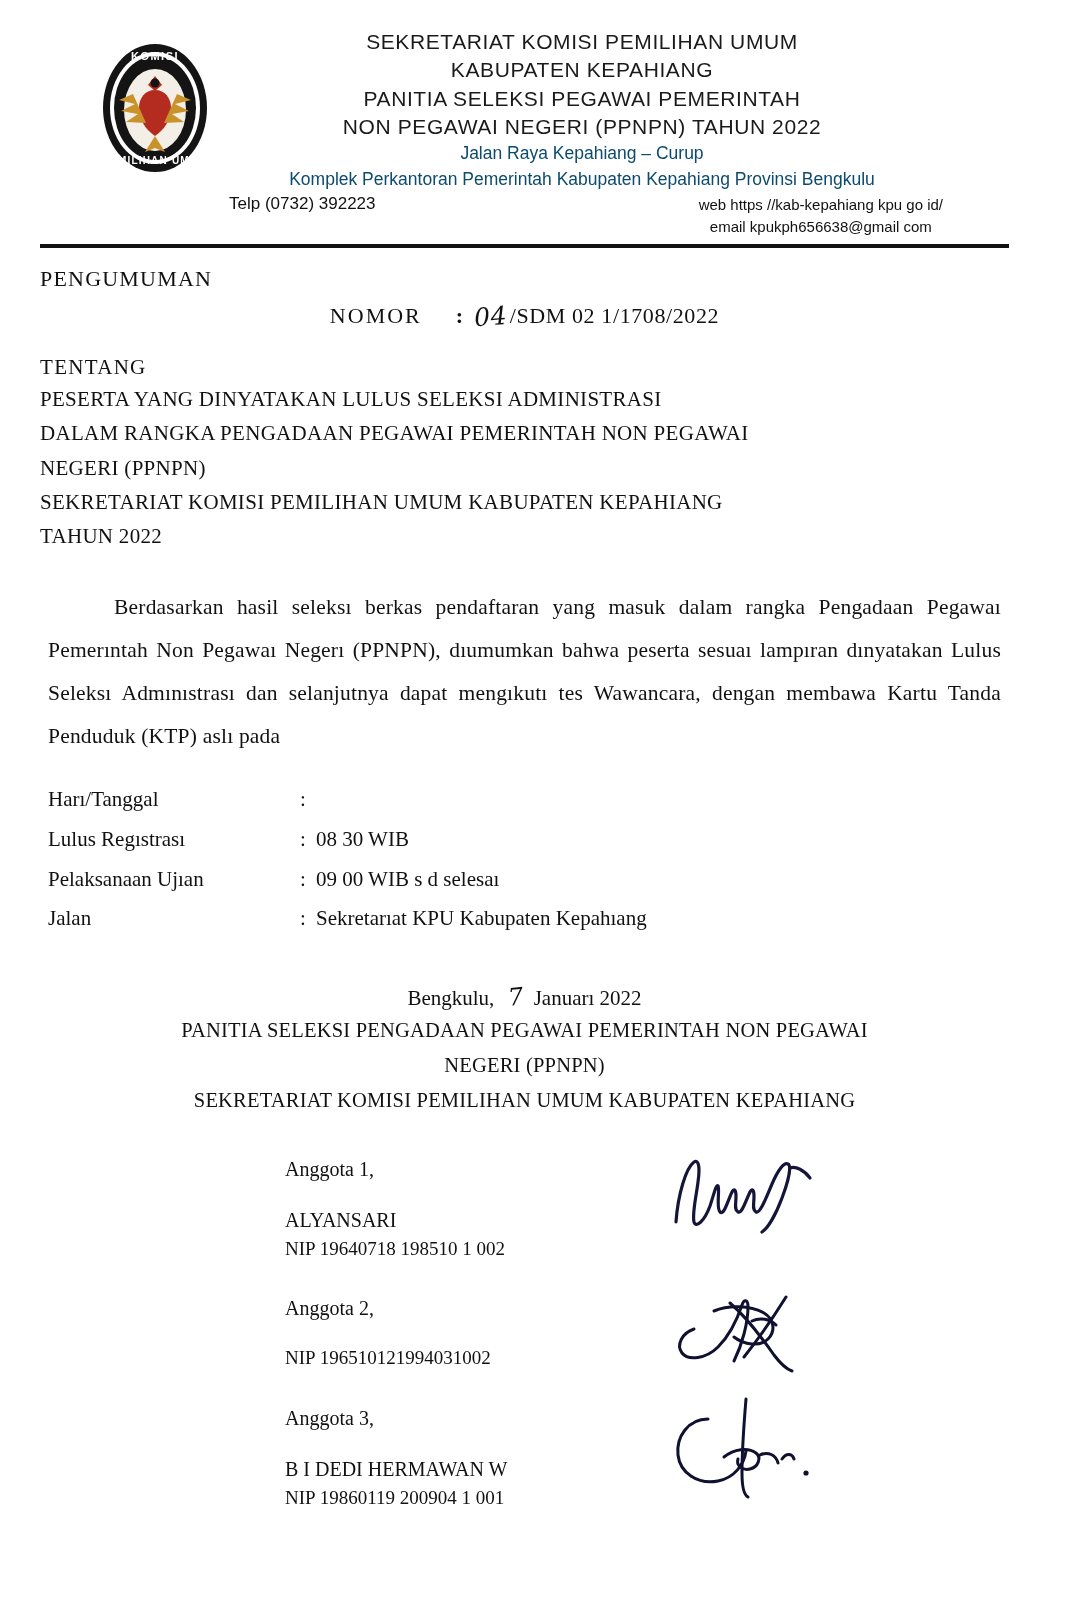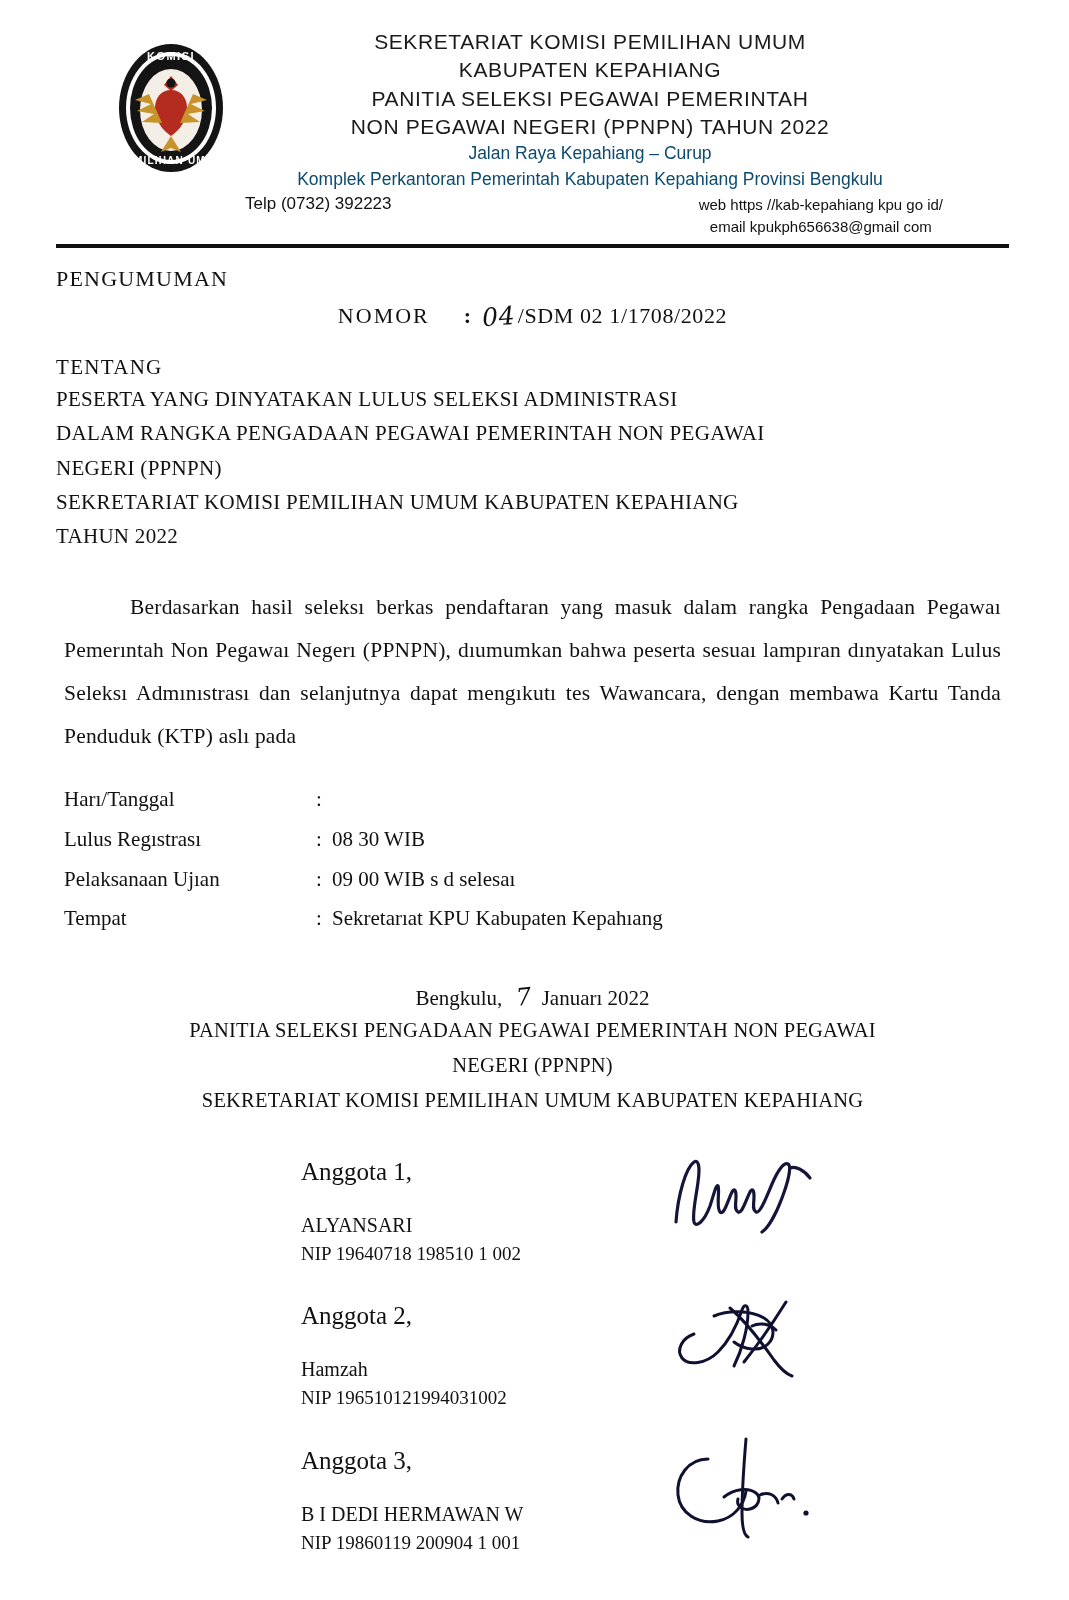--- a/index.html
+++ b/index.html
@@ -12,21 +12,21 @@
     background: #ffffff;
     font-family: "Liberation Serif", serif;
     color: #111111;
     overflow: hidden;
   }
   .page {
     position: relative;
     width: 1069px;
     height: 1600px;
     box-sizing: border-box;
-    padding: 28px 60px 0 56px;
+    padding: 28px 60px 0 40px;
   }
 
   
   .letterhead {
     display: flex;
     align-items: flex-start;
     justify-content: flex-start;
     padding-left: 55px;
   }
   .logo {
@@ -166,21 +166,21 @@
     letter-spacing: 0.2px;
   }
 
   
   .signatures {
     margin-top: 42px;
     padding-left: 245px;
     position: relative;
   }
   .sig-block { margin-bottom: 34px; position: relative; }
-  .sig-role { font-size: 25px; margin-bottom: 24px; }
+  .sig-role { font-size: 20px; margin-bottom: 24px; }
   .sig-name { font-size: 20px; line-height: 1.5; }
   .sig-nip { font-size: 19px; line-height: 1.5; }
   .sig-mark {
     position: absolute;
     right: 175px;
     top: -14px;
     width: 170px;
     height: 100px;
   }
   .sig-mark svg { display: block; overflow: visible; }
@@ -263,21 +263,21 @@
       <div class="d-label">Lulus Regıstrası</div>
       <div class="d-colon">:</div>
       <div class="d-value">08 30 WIB</div>
     </div>
     <div class="d-row">
       <div class="d-label">Pelaksanaan Ujıan</div>
       <div class="d-colon">:</div>
       <div class="d-value">09 00 WIB s d selesaı</div>
     </div>
     <div class="d-row">
-      <div class="d-label">Tempat</div>
+      <div class="d-label">Jalan</div>
       <div class="d-colon">:</div>
       <div class="d-value">Sekretarıat KPU Kabupaten Kepahıang</div>
     </div>
   </div>
 
   <div class="closing">
     <div class="place-date">
       <span>Bengkulu,</span>
       <span class="pd-hand">7</span>
       <span>Januarı 2022</span>
@@ -298,21 +298,20 @@
           <g fill="none" stroke="#15153a" stroke-width="3.2" stroke-linecap="round" stroke-linejoin="round">
             <path d="M12 78 C14 50 22 24 30 18 C35 15 36 24 34 38 C32 54 28 70 30 78 C32 84 40 78 46 62 C50 50 52 40 54 42 C56 45 52 64 56 68 C60 72 64 56 68 48 C70 44 72 46 72 52 C72 60 70 66 74 68 C78 70 82 56 86 48 C88 44 90 46 90 52 C90 60 88 66 92 68 C96 70 102 54 108 40 C114 26 120 18 124 20 C128 22 124 38 118 54 C112 70 104 84 98 88"></path>
             <path d="M126 24 C132 22 140 26 146 34"></path>
           </g>
         </svg>
       </div>
     </div>
 
     <div class="sig-block">
       <div class="sig-role">Anggota 2,</div>
-      <div class="sig-name">Hamzah</div>
       <div class="sig-nip">NIP  196510121994031002</div>
       <div class="sig-mark">
         <svg width="170" height="100" viewBox="0 0 170 100">
           <g fill="none" stroke="#101030" stroke-width="3" stroke-linecap="round" stroke-linejoin="round">
             <path d="M30 46 C18 50 12 62 18 70 C24 78 42 76 54 64 C66 52 74 34 78 22 C80 16 84 16 84 24 C84 40 78 62 70 78"></path>
             <path d="M50 28 C64 22 86 22 100 30 C110 36 112 48 104 56 C96 64 80 62 70 54"></path>
             <path d="M66 20 C80 32 96 52 110 72 C116 80 122 86 128 88"></path>
             <path d="M122 14 C112 30 96 54 80 74"></path>
             <path d="M88 38 C96 34 106 36 112 42"></path>
           </g>

